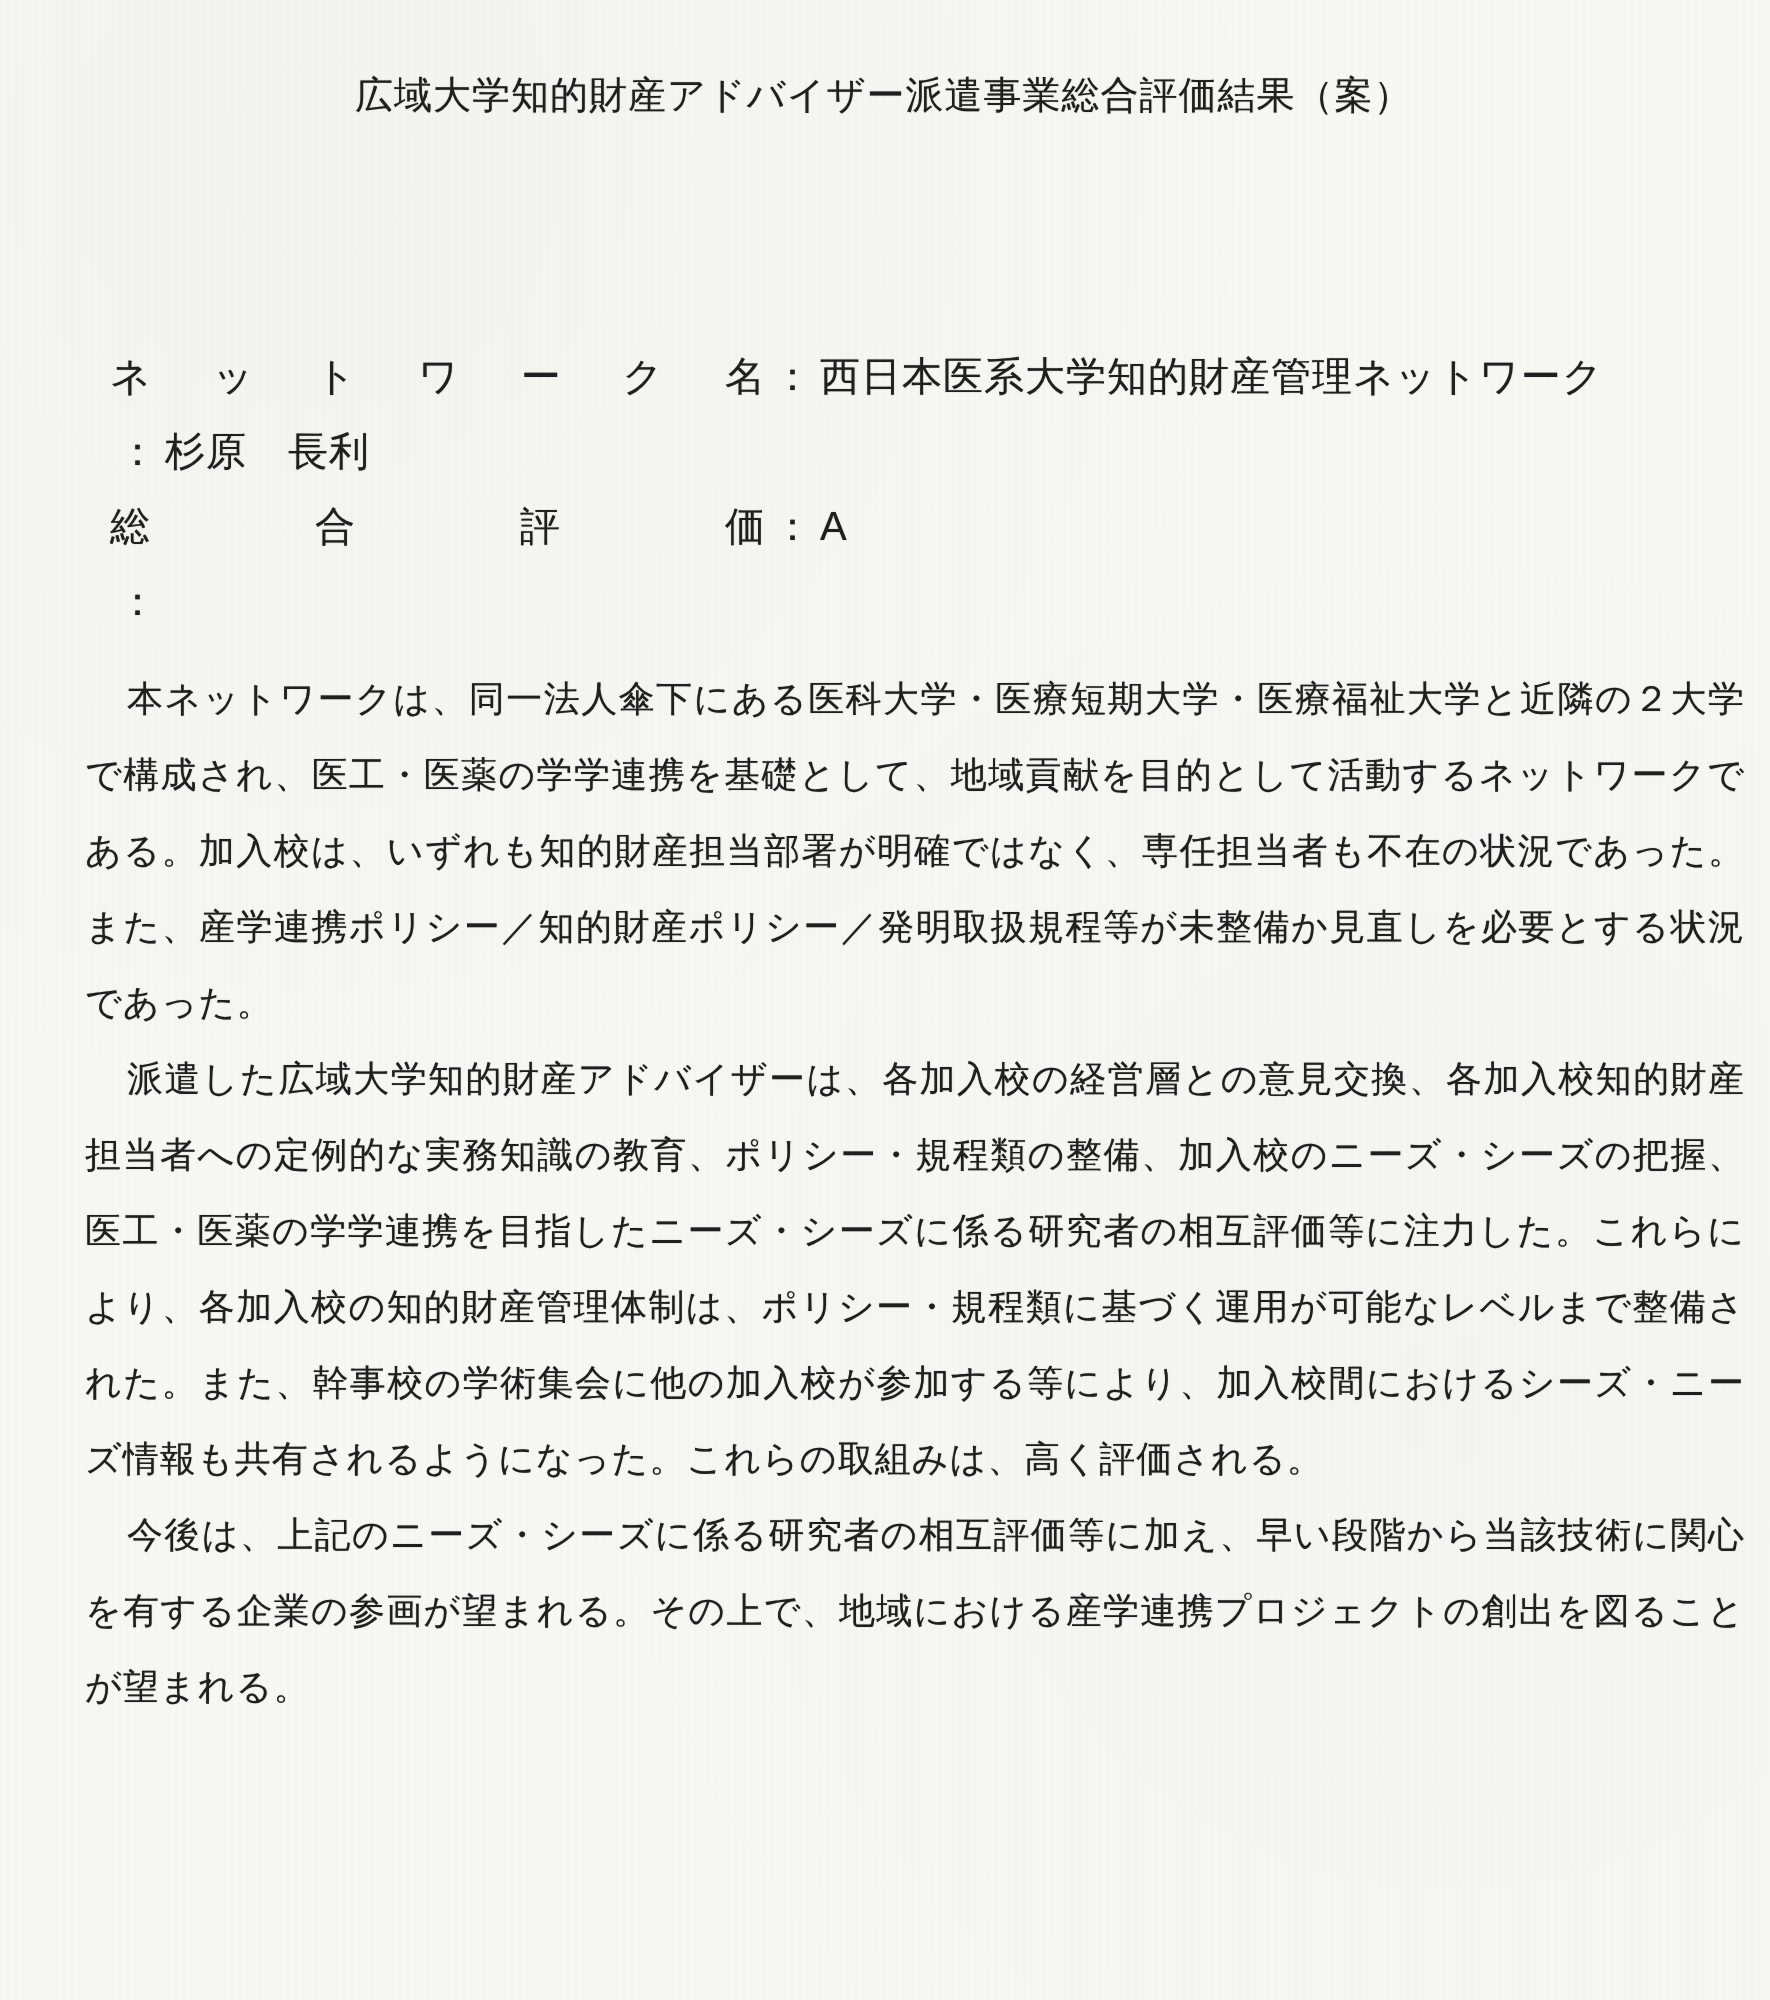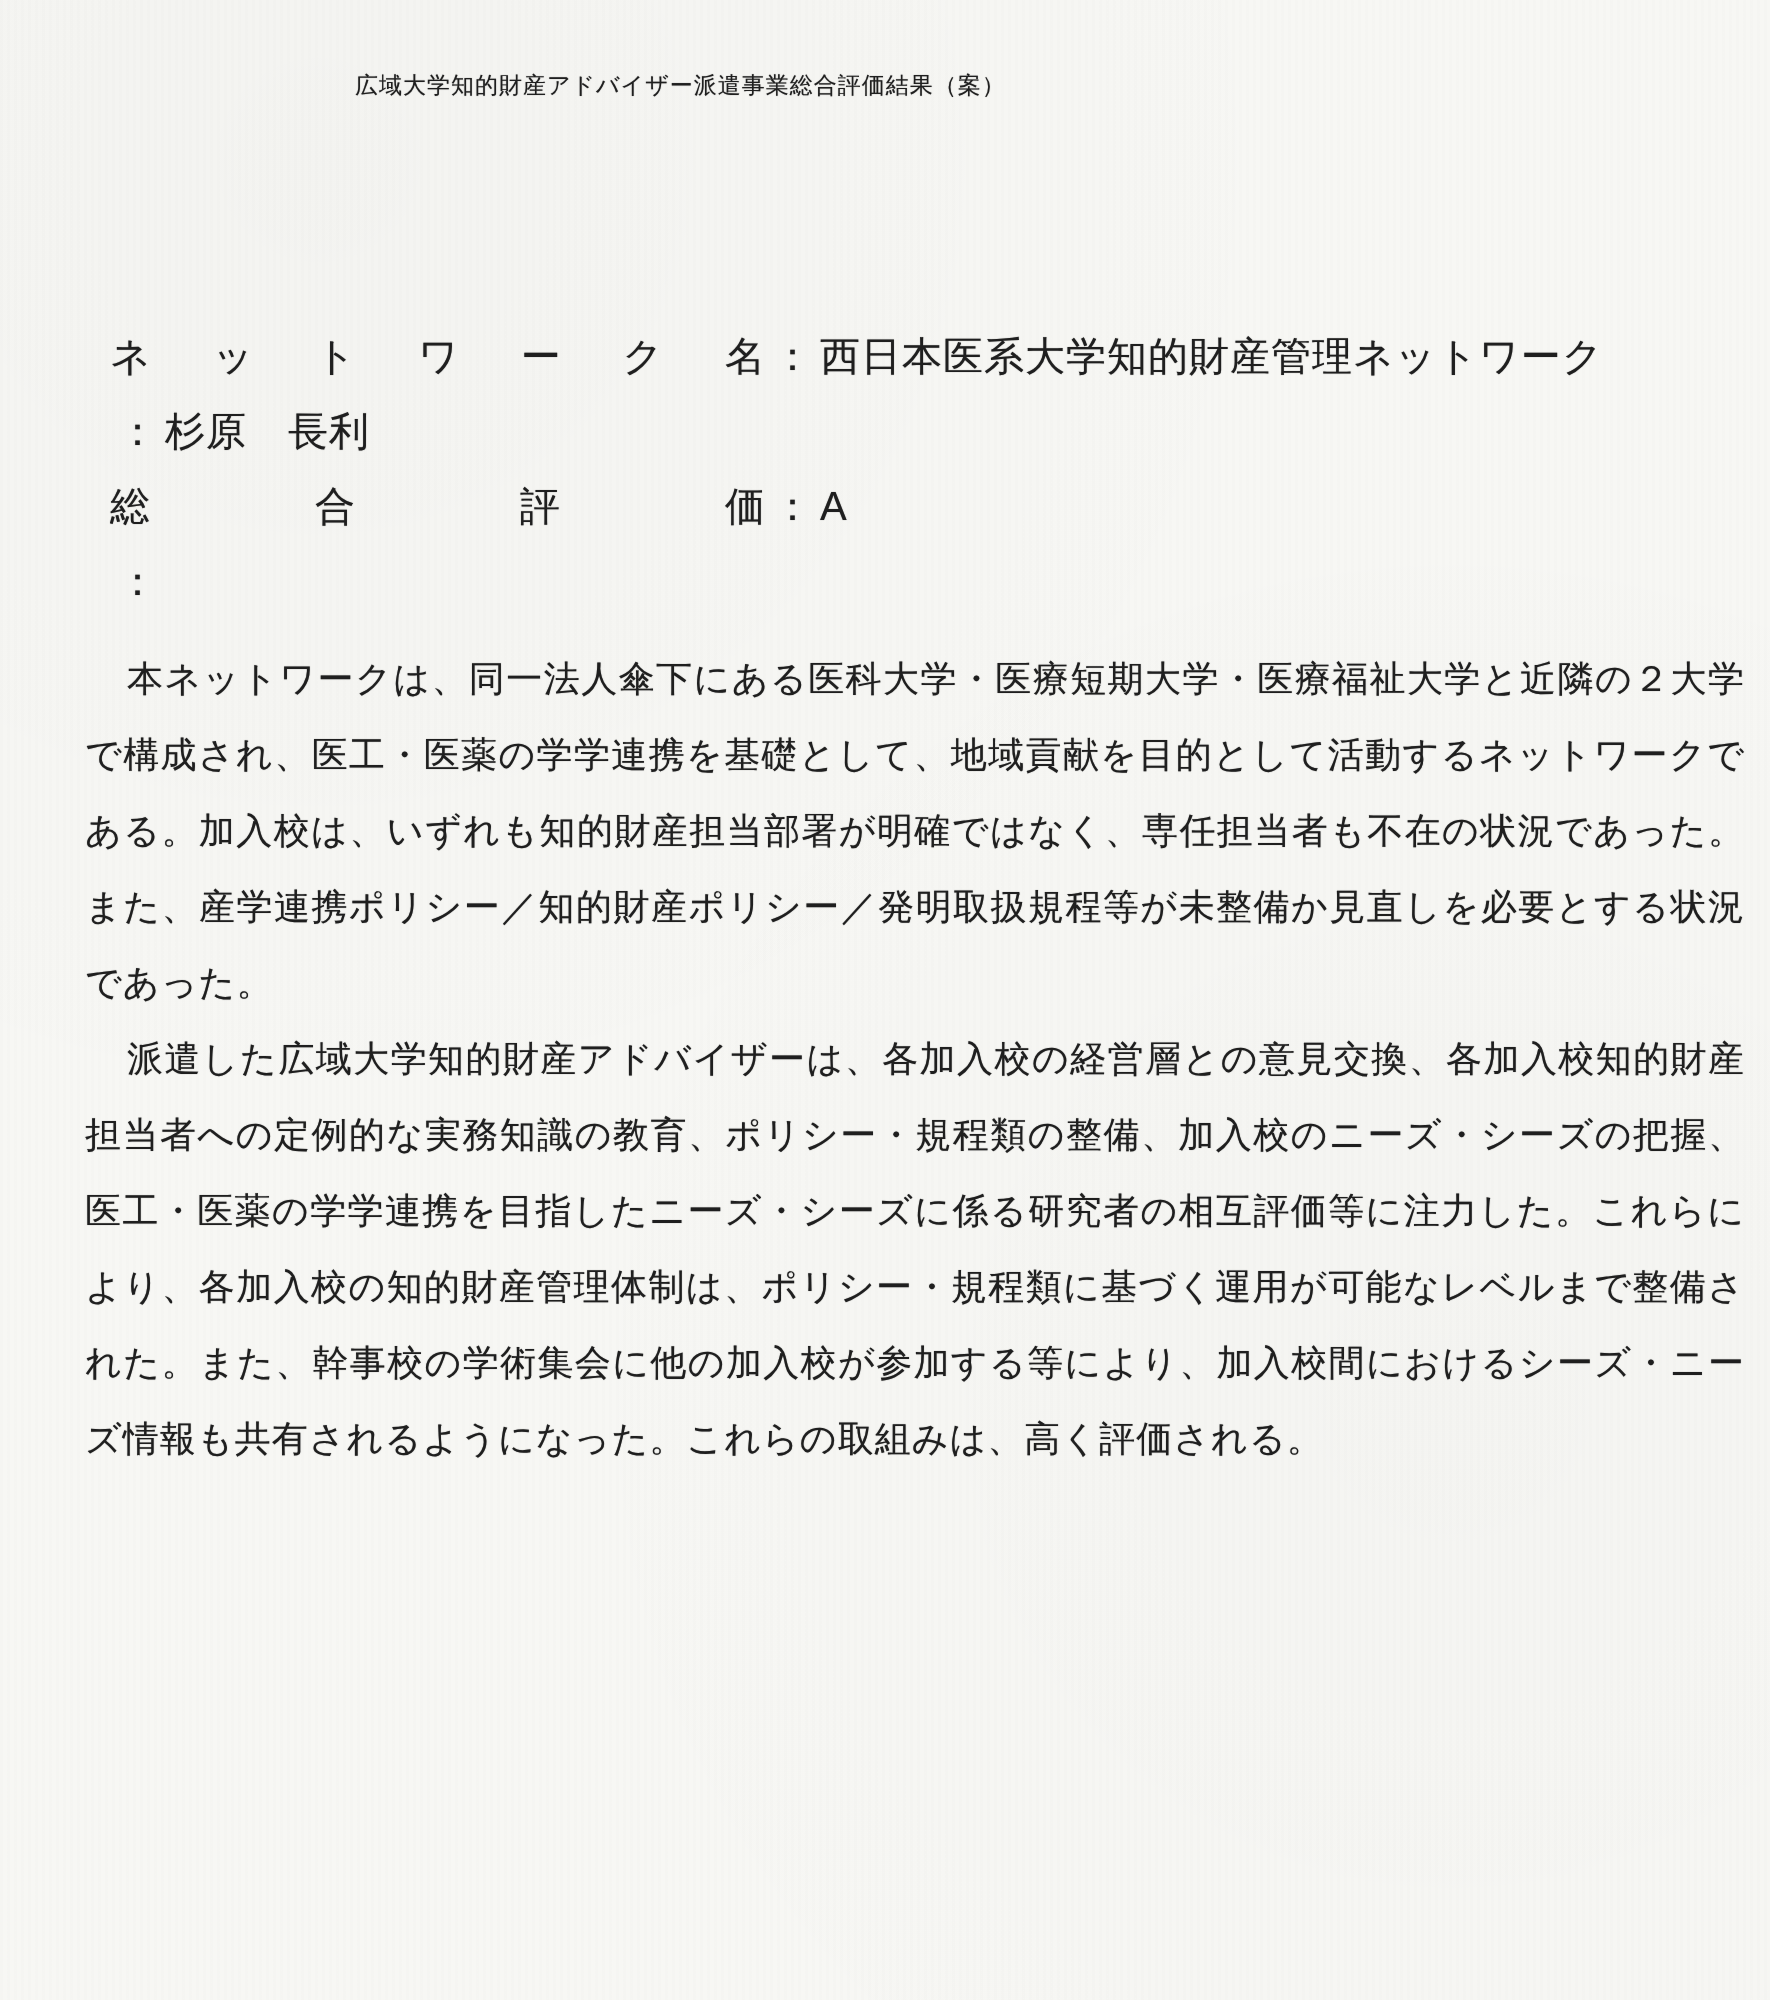--- a/index.html
+++ b/index.html
@@ -22,21 +22,21 @@
     overflow: hidden;
   }
   
   .page * {
     text-shadow: 0 0 1px rgba(25,25,25,0.55);
   }
 
   .doc-title {
     margin: 0;
     padding: 70px 0 0 355px;
-    font-size: 23px;
+    font-size: 38px;
     font-weight: 500;
     letter-spacing: 1px;
     white-space: nowrap;
   }
 
   .fields {
     margin: 218px 0 0 110px;
   }
   .field-row {
     display: flex;
@@ -107,15 +107,16 @@
     <div class="field-row">
       <span class="field-sep">：</span>
       <span class="field-value"></span>
     </div>
 
   </div>
 
   <div class="doc-body">
     <p>本ネットワークは、同一法人傘下にある医科大学・医療短期大学・医療福祉大学と近隣の２大学で構成され、医工・医薬の学学連携を基礎として、地域貢献を目的として活動するネットワークである。加入校は、いずれも知的財産担当部署が明確ではなく、専任担当者も不在の状況であった。また、産学連携ポリシー／知的財産ポリシー／発明取扱規程等が未整備か見直しを必要とする状況であった。</p>
     <p>派遣した広域大学知的財産アドバイザーは、各加入校の経営層との意見交換、各加入校知的財産担当者への定例的な実務知識の教育、ポリシー・規程類の整備、加入校のニーズ・シーズの把握、医工・医薬の学学連携を目指したニーズ・シーズに係る研究者の相互評価等に注力した。これらにより、各加入校の知的財産管理体制は、ポリシー・規程類に基づく運用が可能なレベルまで整備された。また、幹事校の学術集会に他の加入校が参加する等により、加入校間におけるシーズ・ニーズ情報も共有されるようになった。これらの取組みは、高く評価される。</p>
+    <p>今後は、上記のニーズ・シーズに係る研究者の相互評価等に加え、早い段階から当該技術に関心を有する企業の参画が望まれる。その上で、地域における産学連携プロジェクトの創出を図ることが望まれる。</p>
   </div>
 
 </div>
 
 </body></html>

